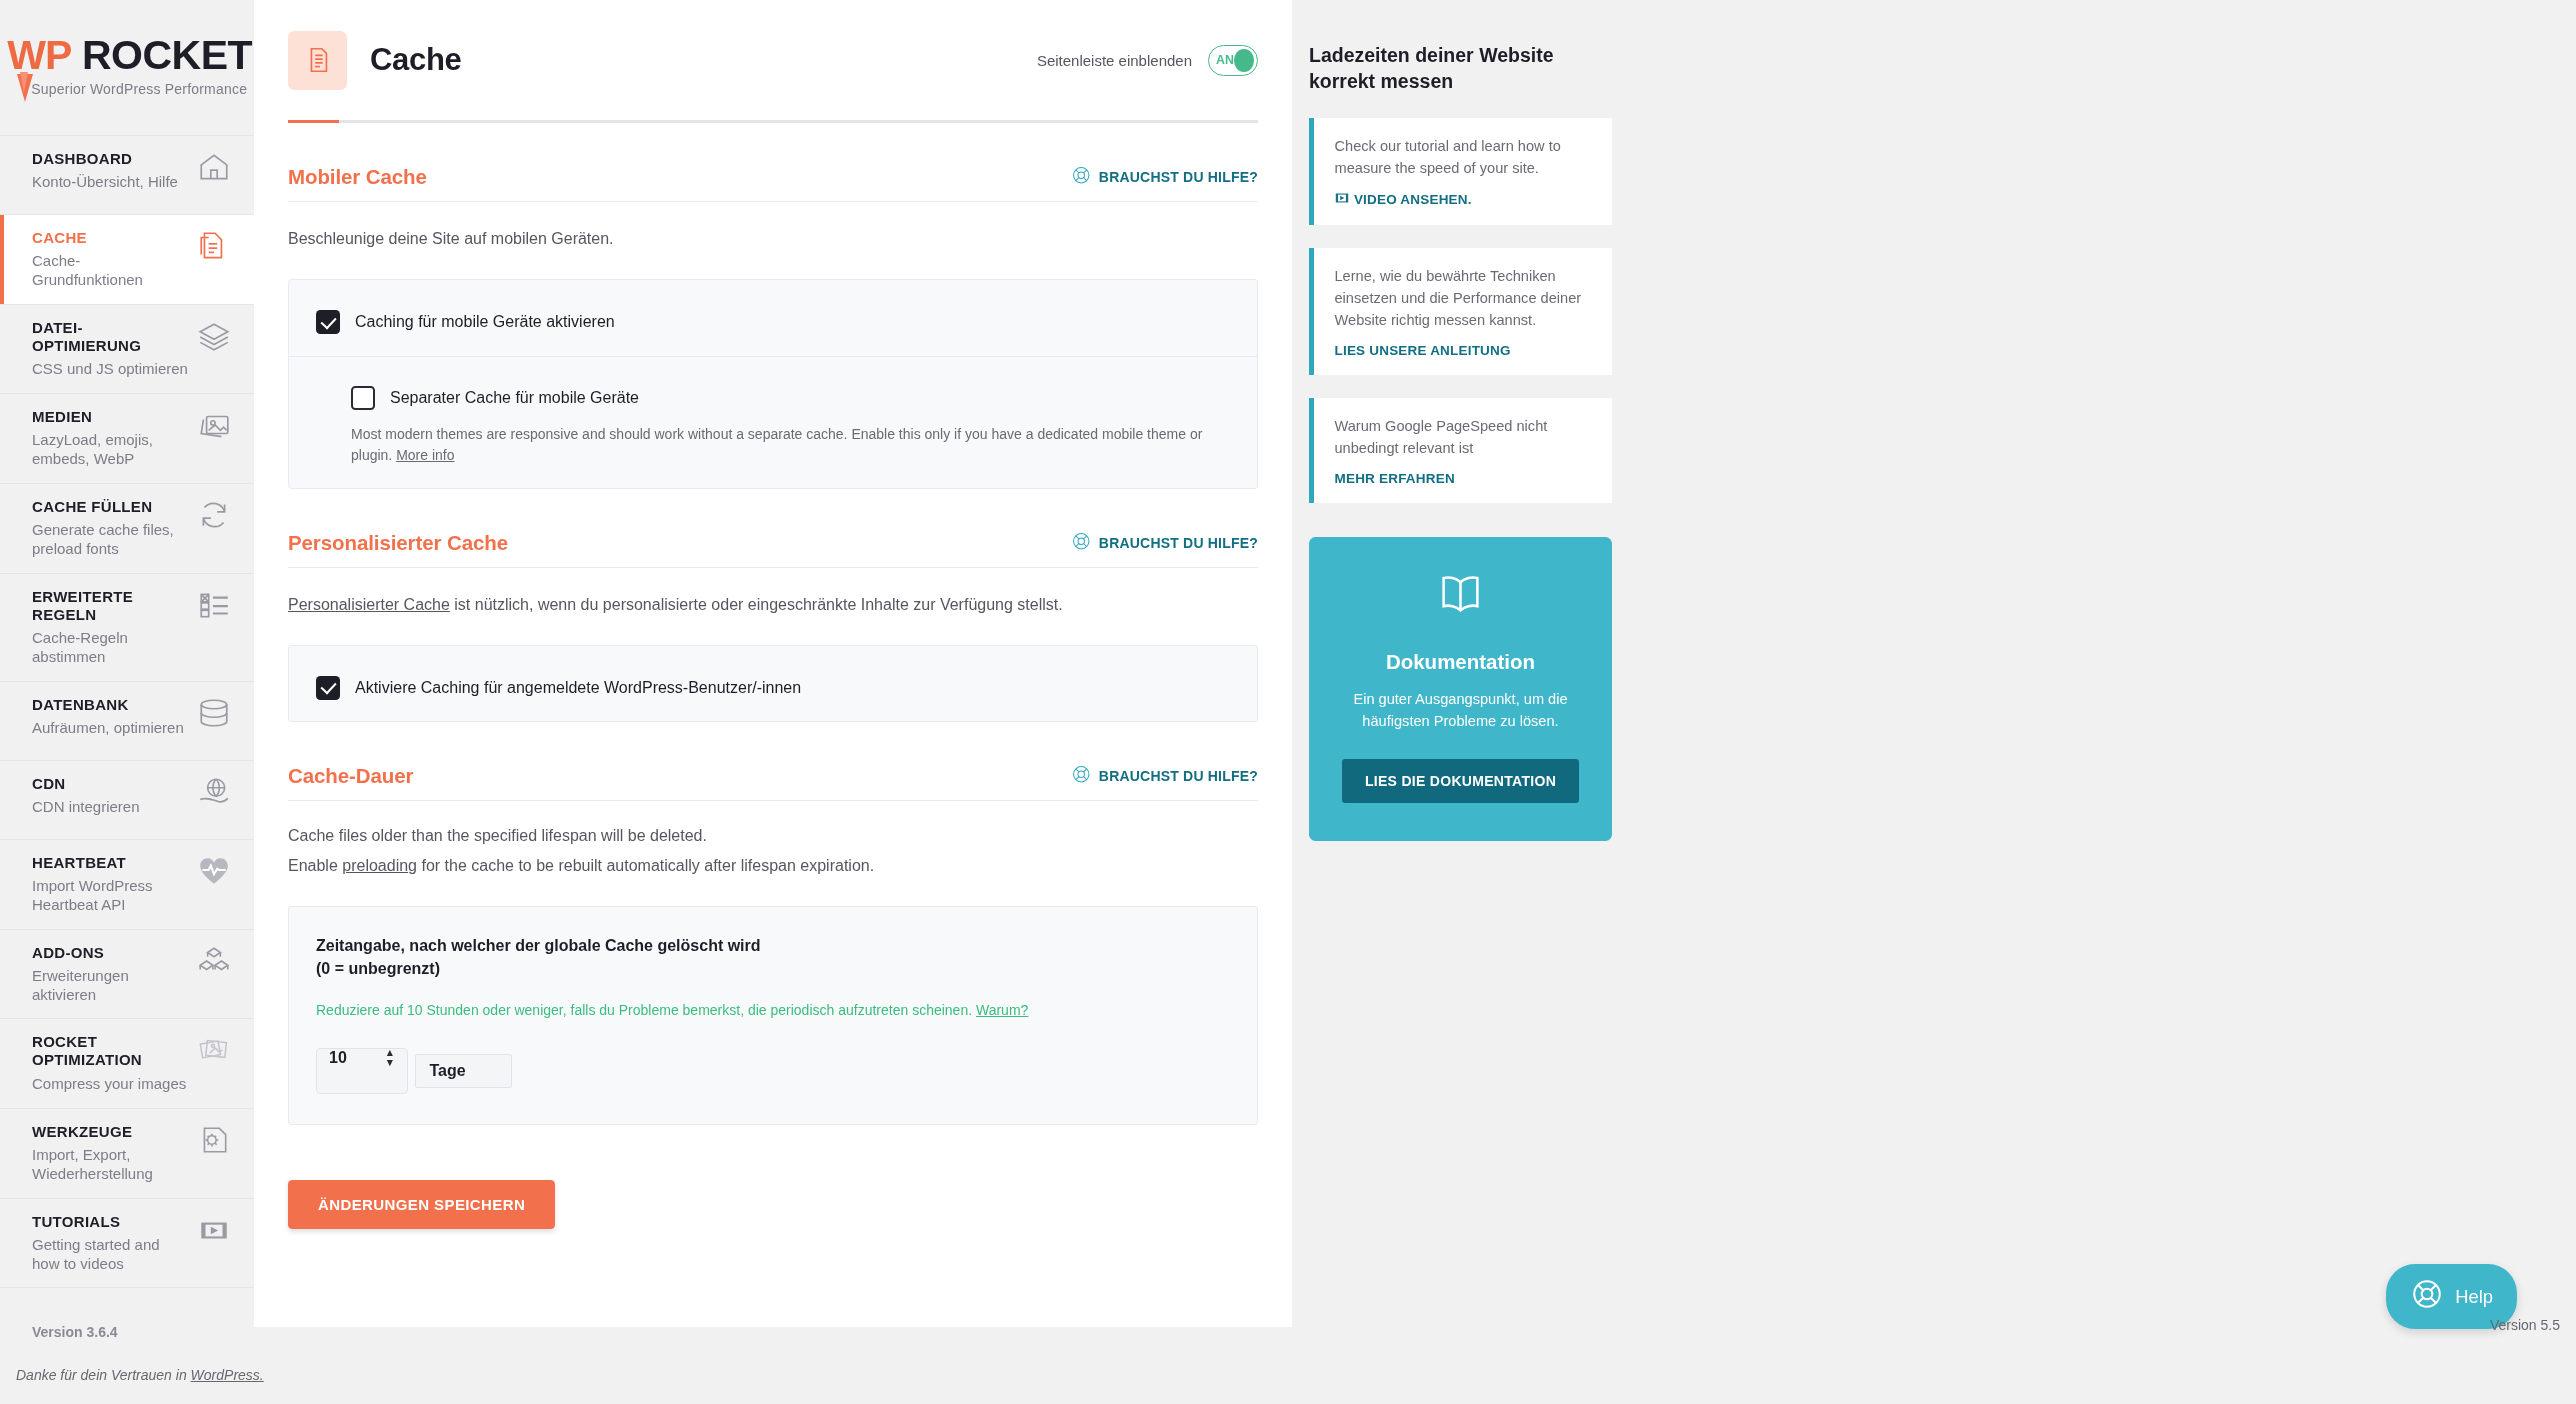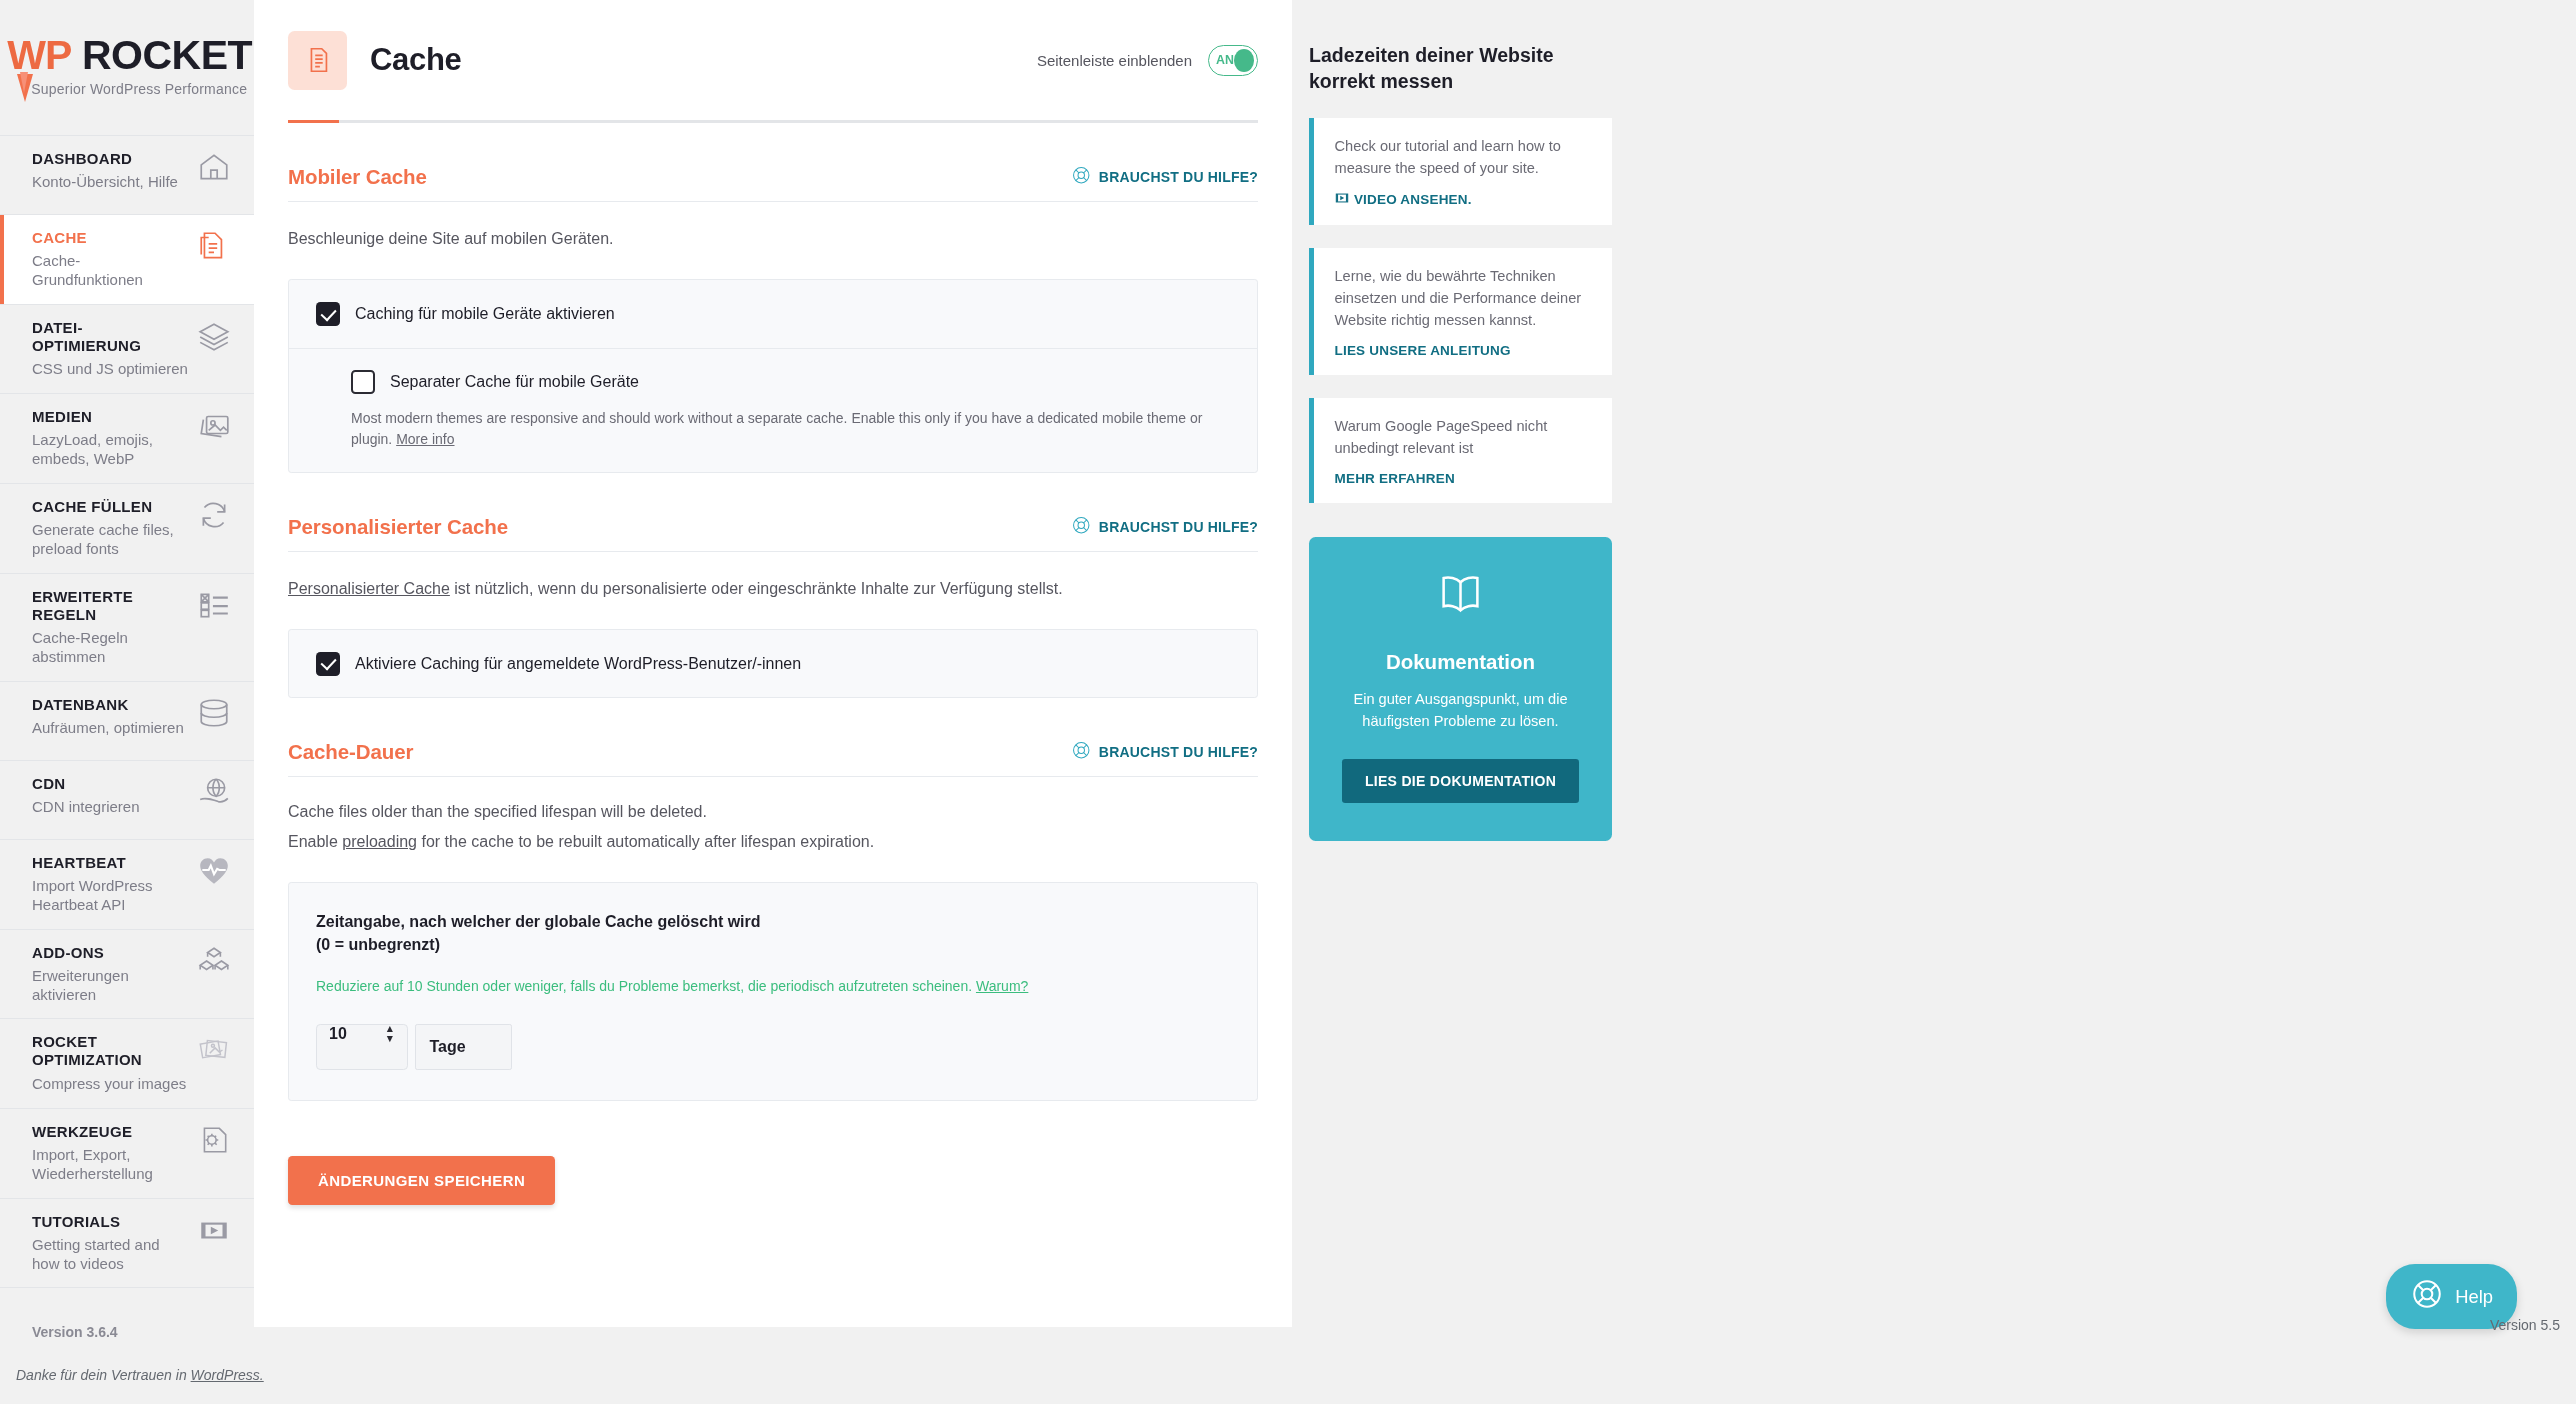--- a/index.html
+++ b/index.html
@@ -136,21 +136,21 @@
 
   .panel {
     margin-top: 29px;
     background: #f8f9fb;
     border: 1.1px solid #e7eaee;
     border-radius: 3.2px;
   }
   .panel-row { padding: 21.6px 27px; }
   .panel-row + .panel-row { border-top: 1.1px solid #e7eaee; }
 
-  .cb-line { display: flex; align-items: center; gap: 15px; }
+  .cb-line { display: flex; align-items: center; gap: 15px; margin-top: 8px; }
   .cb {
     width: 24px; height: 24px; border-radius: 4.3px; flex-shrink: 0;
     cursor: pointer; position: relative;
   }
   .cb.checked { background: #1e1e28; }
   .cb.checked::after {
     content: ""; position: absolute; left: 7.6px; top: 3.8px;
     width: 6.5px; height: 12.4px;
     border: solid #ffffff; border-width: 0 2.7px 2.7px 0;
     transform: rotate(43deg);
@@ -172,21 +172,21 @@
   .num-input {
     width: 92px; height: 46px; border: 1.1px solid #e0e3e8; border-radius: 4.3px;
     background: #f4f5f7;
     display: flex; justify-content: space-between;
     padding: 0 12px; cursor: text;
   }
   .num-val { font-size: 16px; font-weight: bold; color: #1e1e28; }
   .stepper { display: flex; flex-direction: column; gap: 2.7px; align-items: center; cursor: pointer; }
   .stepper span { font-size: 10.3px; color: #2b2b33; line-height: 0.7; }
   .unit-box {
-    height: 46px; min-width: 97px; border: 1.1px solid #e0e3e8; border-radius: 2.2px;
+    height: 34px; min-width: 97px; border: 1.1px solid #e0e3e8; border-radius: 2.2px;
     background: #f4f5f7;
     display: flex; align-items: center; padding: 0 14px;
   }
   .unit-text { font-size: 16px; font-weight: bold; color: #1e1e28; }
 
   .save-btn {
     margin-top: 55px; margin-bottom: 21.6px;
     display: inline-block;
     background: #f2714c; color: #ffffff;
     font-size: 15px; font-weight: bold; letter-spacing: 0.4px;

